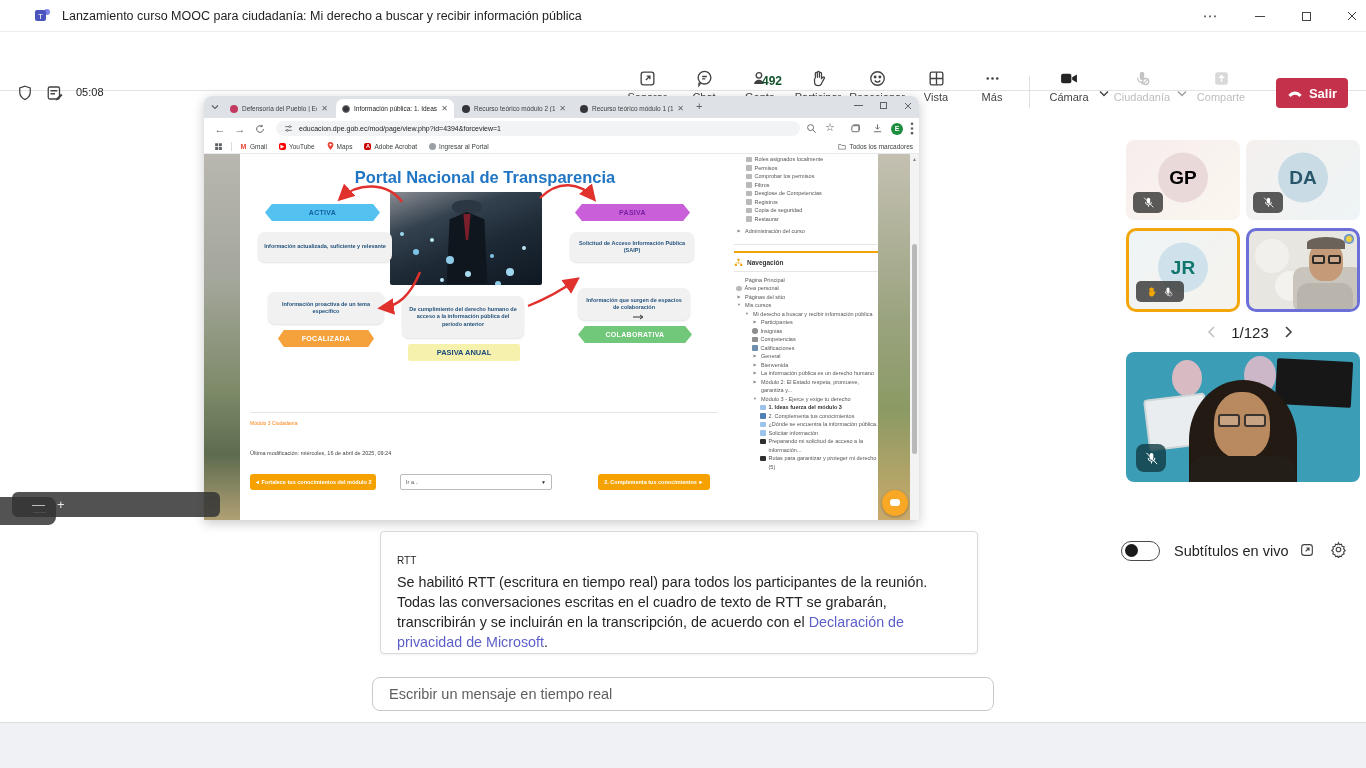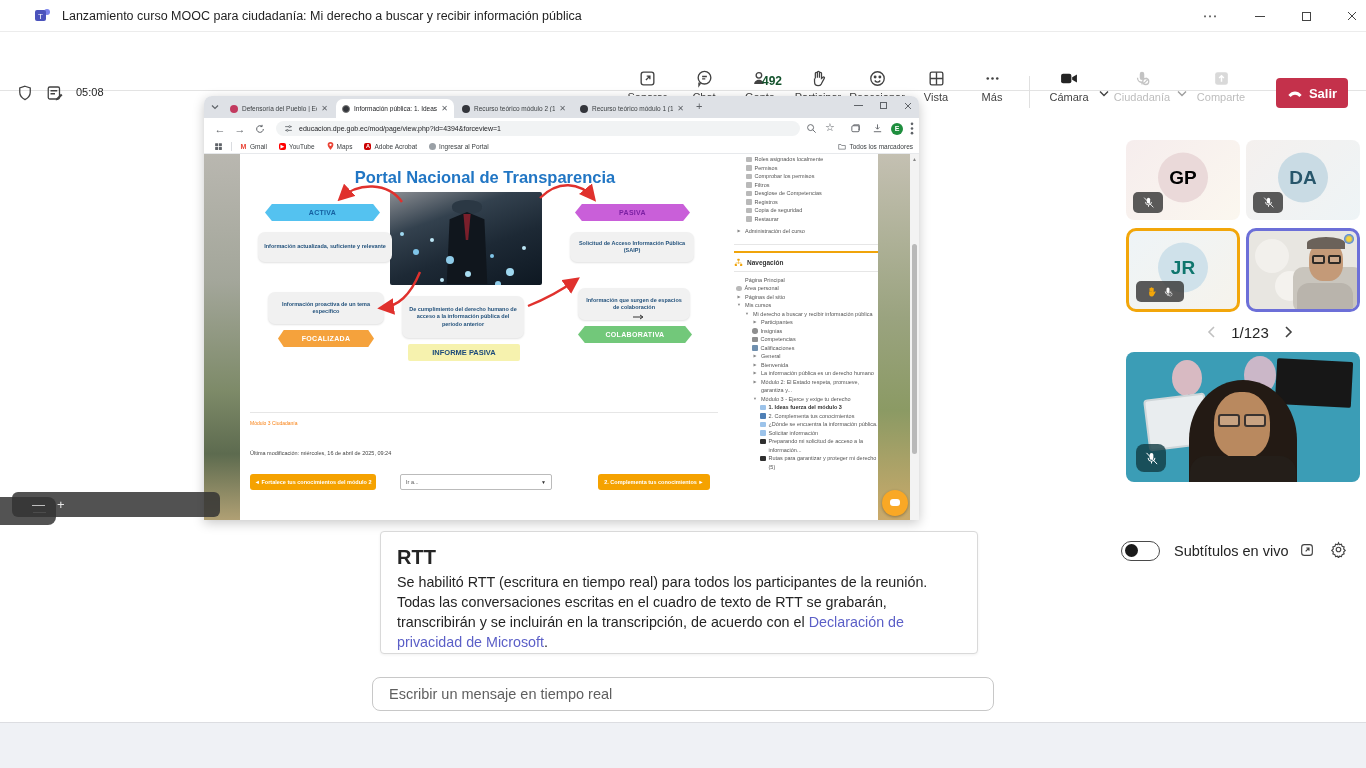--- a/index.html
+++ b/index.html
@@ -308,21 +308,21 @@
         <div style="position:absolute;left:10px;top:40px;width:4px;height:4px;border-radius:50%;background:#9fd8f0;box-shadow:14px 18px 0 1px #7fc4e8,30px 6px 0 0 #bce6f5,48px 26px 0 2px #8ecbe8,66px 40px 0 1px #a8dcf0,90px 22px 0 0 #7fc4e8,108px 38px 0 2px #9fd8f0,122px 14px 0 0 #bce6f5,96px 50px 0 1px #8ecbe8,40px 46px 0 0 #bce6f5"></div>
       </div>
 
       <div class="hex" style="left:25px;top:50px;width:115px;height:17px;background:#54c2f0;color:#155fa0">ACTIVA</div>
       <div class="hex" style="left:335px;top:50px;width:115px;height:17px;background:#c95fd9;color:#7b1fa2">PASIVA</div>
       <div class="dbox" style="left:18px;top:78px;width:134px;height:30px">Información actualizada, suficiente y relevante</div>
       <div class="dbox" style="left:330px;top:78px;width:124px;height:30px">Solicitud de Acceso Información Pública (SAIP)</div>
       <div class="dbox" style="left:28px;top:138px;width:116px;height:32px">Información proactiva de un tema específico</div>
       <div class="hex" style="left:38px;top:176px;width:96px;height:17px;background:#f5a23c;color:#fff">FOCALIZADA</div>
       <div class="dbox" style="left:162px;top:142px;width:122px;height:42px">De cumplimiento del derecho humano de acceso a la información pública del periodo anterior</div>
-      <div class="abs" style="left:168px;top:190px;width:112px;height:17px;background:#f6f2ae;color:#1b4a7a;font-weight:bold;font-size:7.5px;display:flex;align-items:center;justify-content:center;border-radius:2px">INFORME PASIVA</div>
+      <div class="abs" style="left:168px;top:190px;width:112px;height:17px;background:#f6f2ae;color:#1b4a7a;font-weight:bold;font-size:7.5px;display:flex;align-items:center;justify-content:center;border-radius:2px">PASIVA ANUAL</div>
       <div class="dbox" style="left:338px;top:134px;width:112px;height:32px">Información que surgen de espacios de colaboración</div>
       <svg class="abs" style="left:393px;top:160px" width="12" height="6" viewBox="0 0 12 6">
           <path d="M0 3h9M7 1l3 2-3 2" stroke="#333" stroke-width="1" fill="none"></path>
         </svg>
       <div class="hex" style="left:338px;top:172px;width:114px;height:17px;background:#72c87a;color:#fff">COLABORATIVA</div>
 
       <svg class="abs" style="left:0;top:0" width="490" height="230" viewBox="0 0 490 230">
         <defs>
             <marker id="ah" markerWidth="7" markerHeight="7" refX="5" refY="3.5" orient="auto">
               <path d="M0 0L7 3.5L0 7z" fill="#e0312d"></path>
@@ -572,21 +572,21 @@
   <div class="micbadge" style="left:10px;bottom:10px;width:30px;height:28px;background:rgba(18,60,68,.8);border-radius:8px">
       <svg width="15" height="15" viewBox="0 0 24 24">
         <path d="M12 3a3 3 0 0 1 3 3v5a3 3 0 0 1-6 0V6a3 3 0 0 1 3-3z" fill="#fff"></path>
         <path d="M6.5 11a5.5 5.5 0 0 0 11 0M12 16.5V20" stroke="#fff" stroke-width="1.6" fill="none"></path>
         <path d="M4 3l17 18" stroke="#fff" stroke-width="1.6"></path>
       </svg>
     </div>
 </div>
 
 <div class="rttpanel">
-  <div class="abs" style="left:16px;top:14px;font-size:20px;font-weight:bold">RTT</div>
+  <div class="abs" style="left:16px;top:23px;font-size:10px;font-weight:normal">RTT</div>
   <div class="rttbody"><span>Se habilitó RTT (escritura en tiempo real) para todos los participantes de la reunión. Todas las conversaciones escritas en el cuadro de texto de RTT se grabarán, transcribirán y se incluirán en la transcripción, de acuerdo con el </span><a class="rttlink">Declaración de privacidad de Microsoft</a><span>.</span></div>
 </div>
 
 <div class="abs" style="left:1121px;top:541px;width:39px;height:20px;border:1.5px solid #4a4a4a;border-radius:11px;background:#fff">
   <div style="position:absolute;left:2.5px;top:2px;width:13px;height:13px;border-radius:50%;background:#1a1a1a"></div>
 </div>
 <span class="abs" style="left:1174px;top:543px;font-size:14.5px;color:#242424">Subtítulos en vivo</span>
 <svg class="abs" style="left:1299px;top:542px" width="16" height="16" viewBox="0 0 24 24" fill="none" stroke="#424242" stroke-width="1.7">
     <rect x="4" y="4" width="16" height="16" rx="4"></rect>
     <path d="M10 14l5-5M11 9h4v4"></path>

